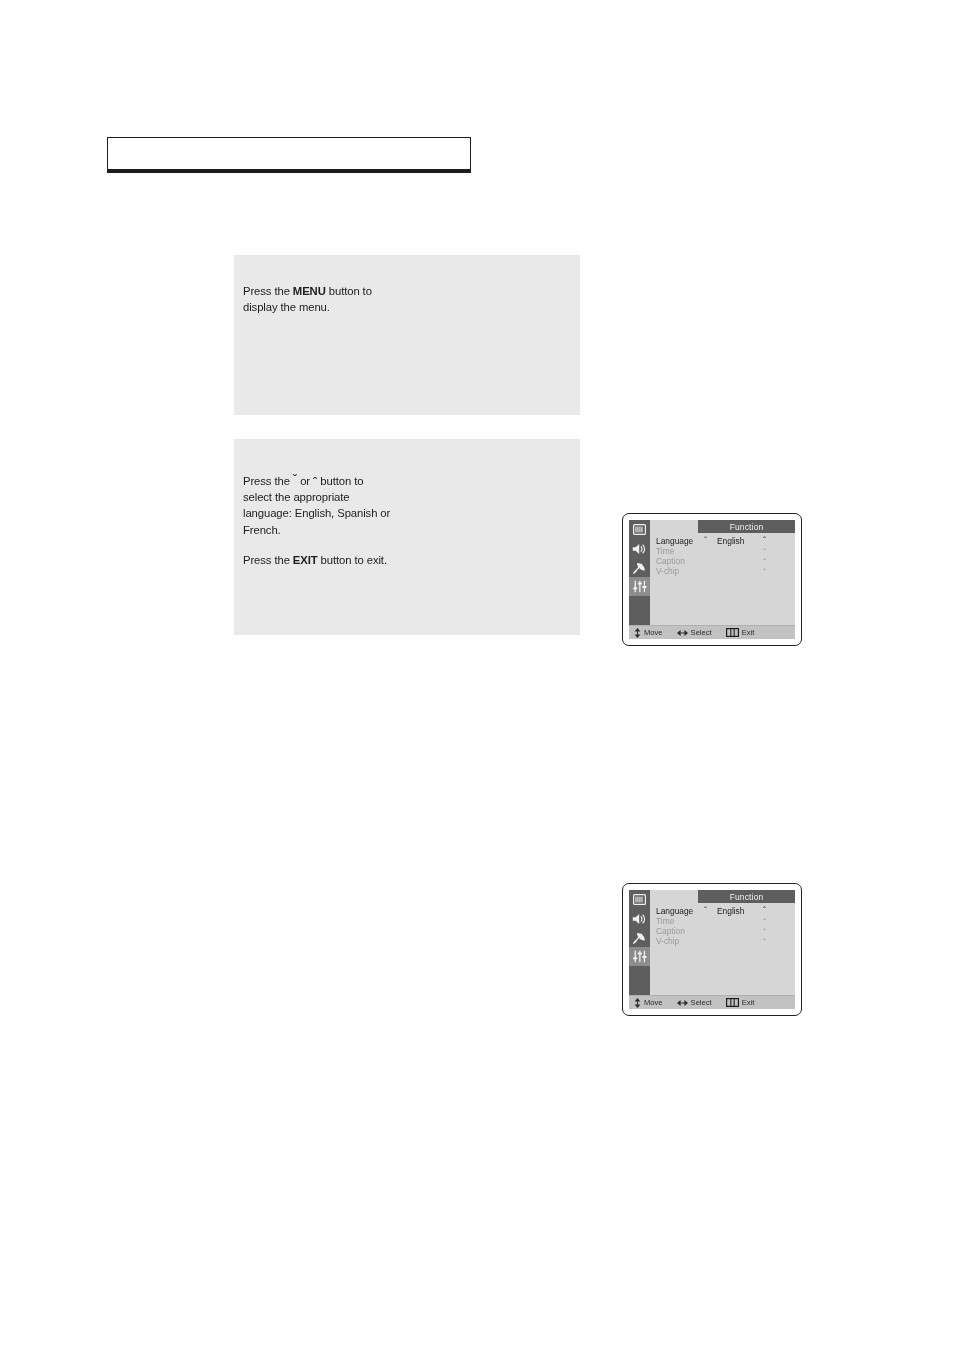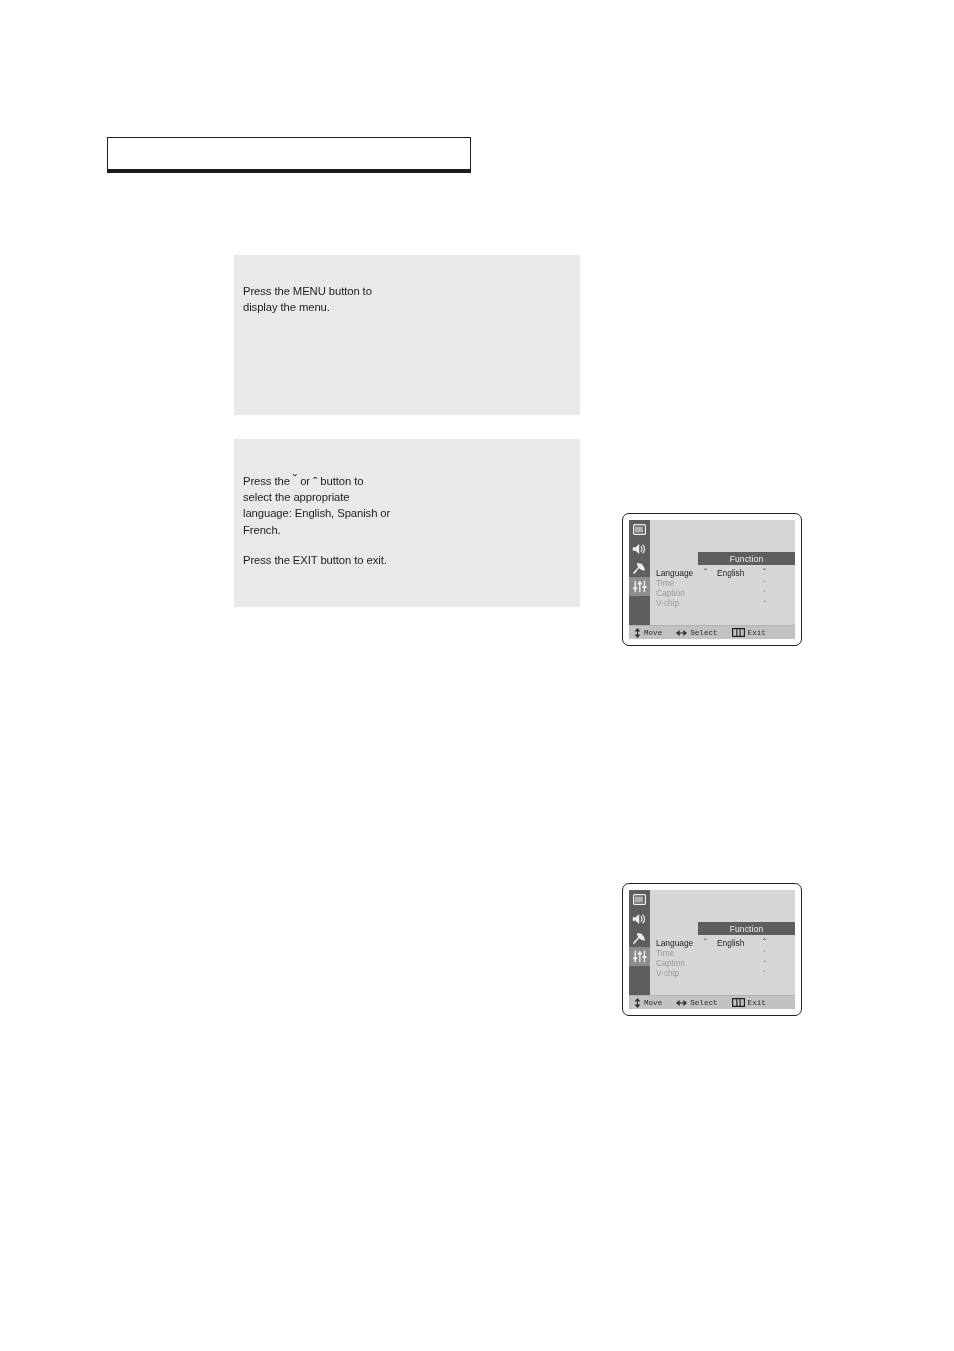--- a/index.html
+++ b/index.html
@@ -37,36 +37,36 @@
     white-space: pre;
   }
 
   
   .step-panel {
     position: absolute;
     background: #e9e9e9;
     box-sizing: border-box;
   }
   #step-panel-1 { left: 234px; top: 255px;  width: 346px; height: 160px; }
-  #step-panel-2 { left: 234px; top: 439px;  width: 346px; height: 168px; }
+  #step-panel-2 { left: 234px; top: 439px;  width: 346px; height: 196px; }
 
   .step-text {
     position: absolute;
     left: 9px;
     top: 28px;
     width: 148px;
     font-size: 11.3px;
     line-height: 16.2px;
     color: #1d1d1d;
     letter-spacing: -0.1px;
   }
   #step-panel-2 .step-text { top: 34px; }
   .step-text p { margin: 0 0 14px 0; }
   .step-text p:last-child { margin-bottom: 0; }
-  .step-text b { font-weight: normal; }
+  .step-text b { font-weight: bold; }
   .kbd-gap { display: inline-block; width: 20px; }
   .caret-dn, .caret-up {
     display: inline-block;
     font-size: 13px;
     line-height: 0;
     position: relative;
     color: #1d1d1d;
   }
   .caret-dn { top: -1px; }
   .caret-up { top: 2px; }
@@ -117,21 +117,20 @@
   }
   .icon-cell.active { background: #8c8c8c; }
   .icon-cell.blank { flex: 1; }
   .icon-cell svg { display: block; }
 
   
   .osd-main {
     flex: 1;
     position: relative;
     background: #d6d6d6;
-    margin-top: 32px;
   }
   .osd-title-bar {
     position: absolute;
     left: 48px;
     right: 0;
     top: 0;
     height: 13px;
     background: #5e5e5e;
     display: flex;
     align-items: center;
@@ -190,21 +189,20 @@
     height: 13px;
     flex: 0 0 13px;
     background: #c2c2c2;
     border-top: 1px solid #b0b0b0;
     display: flex;
     align-items: center;
     font-size: 7.6px;
     color: #2b2b2b;
     padding-left: 5px;
     gap: 14px;
-    font-family: Liberation Mono, monospace;
   }
   .hint { display: flex; align-items: center; gap: 3px; }
   .hint svg { display: block; }
 </style>
 </head>
 <body>
 
 <div class="title-box">
   <span class="title-text"></span>
 </div>

